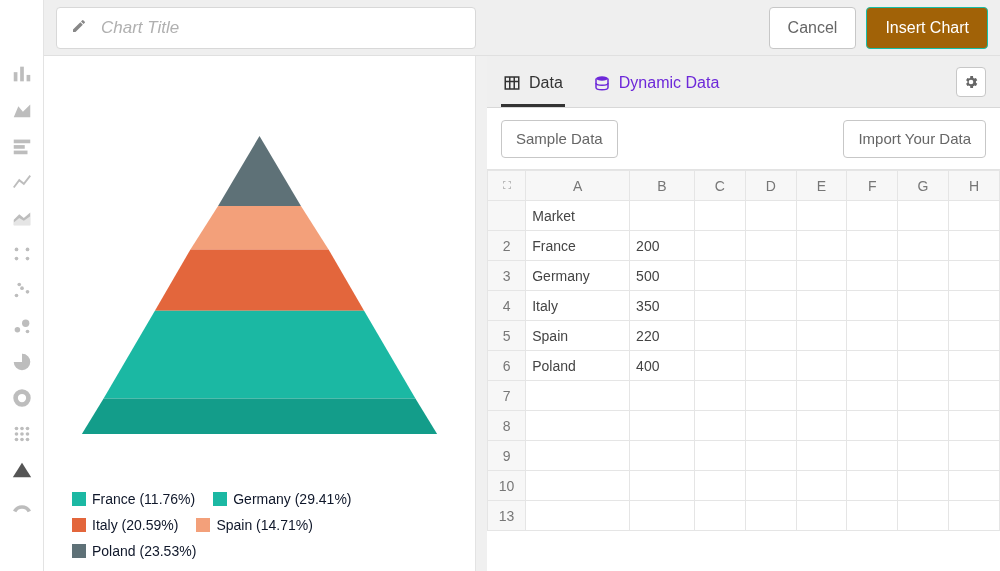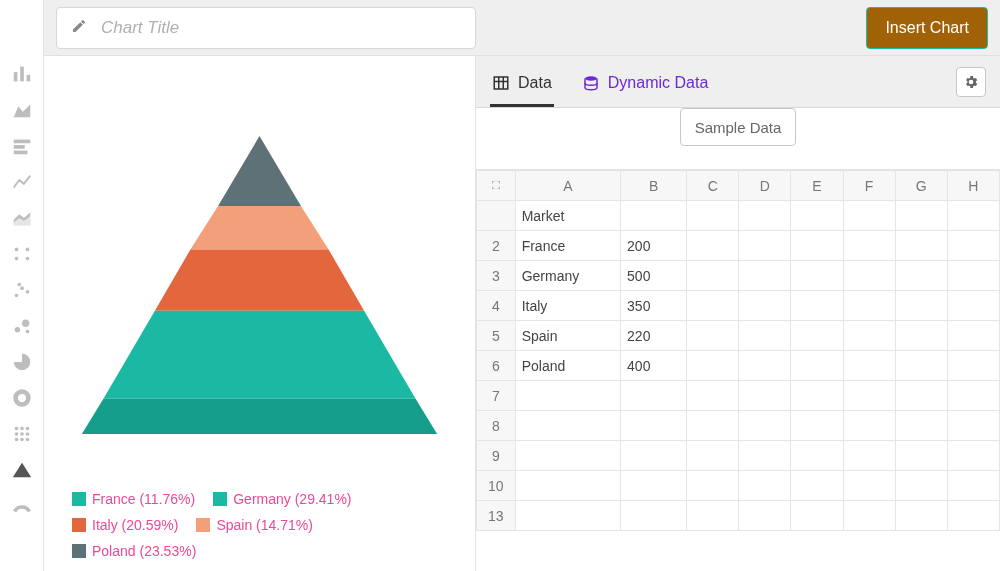--- a/index.html
+++ b/index.html
@@ -16,31 +16,31 @@
   .title-box { flex:0 0 420px; height:42px; background:#fff; border:1px solid #d8d8d8; border-radius:4px; display:flex; align-items:center; padding:0 14px; color:#999; gap:14px; }
   .title-box input { border:none; outline:none; font-size:17px; color:#555; width:100%; }
   .title-box input::placeholder { color:#b0b0b0; font-style:italic; }
   .spacer { flex:1; }
   .btn { height:42px; padding:0 18px; font-size:16px; border-radius:4px; border:1px solid #c7c7c7; background:#fff; color:#666; cursor:pointer; }
   .btn.primary { background:#a16207; border-color:#17bfa6; color:#fff; }
   .content { flex:1; display:flex; min-height:0; }
   
   .chart-panel { width:432px; background:#fff; border-right:1px solid #e3e3e3; display:flex; flex-direction:column; padding:30px 28px 8px 28px; }
   .pyramid-wrap { flex:1; display:flex; align-items:center; justify-content:center; overflow:hidden; }
-  .legend { font-size:14px; color:#ec4899; display:flex; flex-wrap:wrap; gap:10px 18px; padding:6px 0 4px 0; }
+  .legend { font-size:14px; color:#0f172a; display:flex; flex-wrap:wrap; gap:10px 18px; padding:6px 0 4px 0; }
   .swatch { width:14px; height:14px; display:inline-block; vertical-align:middle; margin-right:6px; }
   .leg-item { display:flex; align-items:center; white-space:nowrap; }
   
-  .data-panel { flex:1; display:flex; flex-direction:column; min-width:0; }
+  .data-panel { flex:1; display:flex; flex-direction:column; min-width:0;margin-left:11px; }
   .tabbar { height:52px; background:#efefef; border-bottom:1px solid #d8d8d8; display:flex; align-items:flex-end; padding:0 14px; gap:26px; }
   .tab { display:flex; align-items:center; gap:8px; padding:12px 2px; color:#6d28d9; font-size:16px; cursor:pointer; border-bottom:3px solid transparent; }
   .tab.active { color:#333; border-bottom-color:#333; }
   .tab svg { width:18px; height:18px; }
   .gear { margin-left:auto; width:30px; height:30px; border:1px solid #c7c7c7; border-radius:4px; display:flex; align-items:center; justify-content:center; color:#666; background:#fff; margin-bottom:10px; cursor:pointer; }
-  .panel-tools { height:62px; background:#fff; border-bottom:1px solid #e3e3e3; display:flex; align-items:center; padding:0 14px; gap:10px;flex-direction:column; }
+  .panel-tools { height:62px; background:#fff; border-bottom:1px solid #e3e3e3; display:flex; align-items:center; padding:0 14px; gap:10px; }
   .btn.sm { height:38px; font-size:15px; padding:0 14px; }
   .grid-wrap { flex:1; overflow:auto; background:#fff; }
   table.grid { border-collapse:collapse; table-layout:fixed; }
   table.grid th, table.grid td { border:1px solid #e5e5e5; height:30px; font-size:14px; font-weight:400; color:#444; padding:0 6px; background:#fff; }
   table.grid th { background:#f7f7f7; color:#777; text-align:center; }
   table.grid td.rownum { background:#f7f7f7; color:#777; text-align:center; width:40px; }
   table.grid th.corner { width:40px; }
   table.grid td { text-align:left; }
   .colA { width:110px; }
   .colB { width:70px; }
@@ -145,20 +145,21 @@
     <div class="topbar">
       <div class="title-box">
         <span>
           <svg width="16" height="16" viewBox="0 0 24 24" fill="#888">
               <path d="M3 17.25V21h3.75l11-11-3.75-3.75-11 11zM20.7 7.04a1 1 0 0 0 0-1.41l-2.34-2.34a1 1 0 0 0-1.41 0L15 5.24l3.75 3.75 1.95-1.95z"></path>
             </svg>
         </span>
         <input type="text" placeholder="Chart Title" style="">
       </div>
       <div class="spacer"></div>
+      <button class="btn">Cancel</button>
       <button class="btn primary">Insert Chart</button>
     </div>
 
     <div class="content">
 
       <div class="chart-panel">
         <div class="pyramid-wrap">
           <svg viewBox="0 0 380 320" width="380" height="320">
 
             <polygon points="190,8 232,79 148,79" fill="#5e7177"></polygon>
@@ -215,20 +216,21 @@
           </div>
           <div class="gear">
             <svg width="16" height="16" viewBox="0 0 24 24" fill="#666">
                 <path d="M19.4 13a7.5 7.5 0 0 0 0-2l2-1.6-2-3.4-2.4.9a7.4 7.4 0 0 0-1.7-1L15 3h-4l-.3 2.9a7.4 7.4 0 0 0-1.7 1l-2.4-.9-2 3.4L6.6 11a7.5 7.5 0 0 0 0 2l-2 1.6 2 3.4 2.4-.9c.5.4 1.1.8 1.7 1L11 21h4l.3-2.9c.6-.2 1.2-.6 1.7-1l2.4.9 2-3.4-2-1.6zM12 15.5A3.5 3.5 0 1 1 12 8.5a3.5 3.5 0 0 1 0 7z"></path>
               </svg>
           </div>
         </div>
         <div class="panel-tools">
           <button class="btn sm">Sample Data</button>
           <div class="spacer"></div>
+          <button class="btn sm">Import Your Data</button>
         </div>
         <div class="grid-wrap">
           <table class="grid">
             <colgroup>
               <col style="width:40px">
                 <col class="colA">
                 <col class="colB">
               <col class="colN">
                 <col class="colN">
                 <col class="colN">

